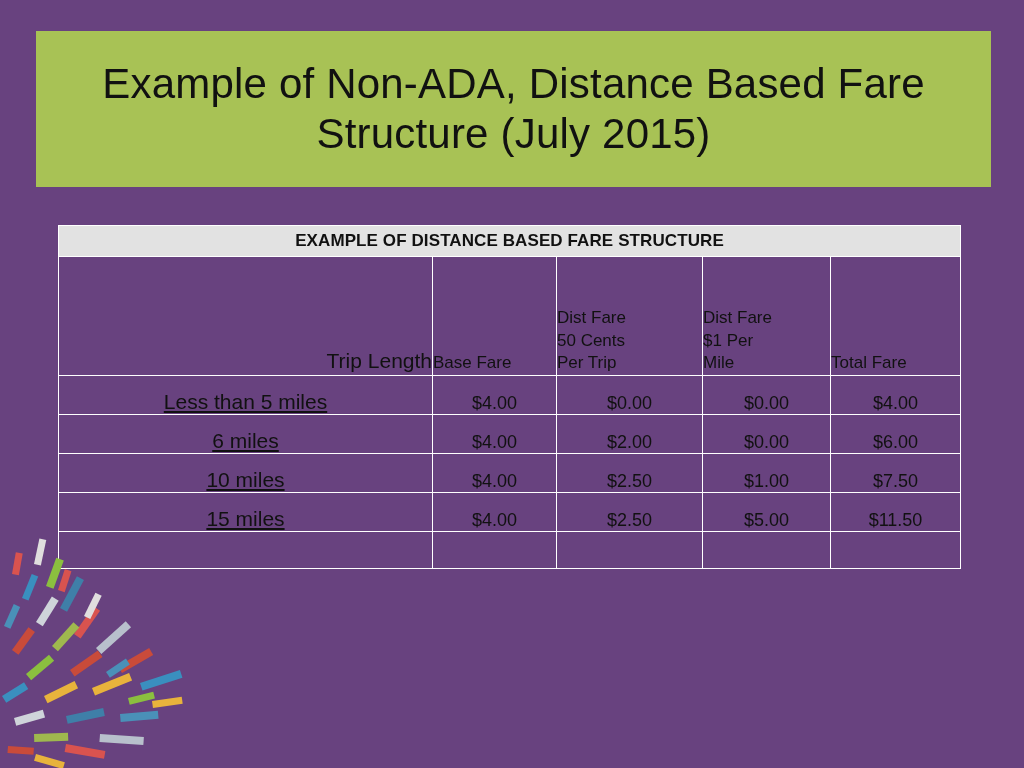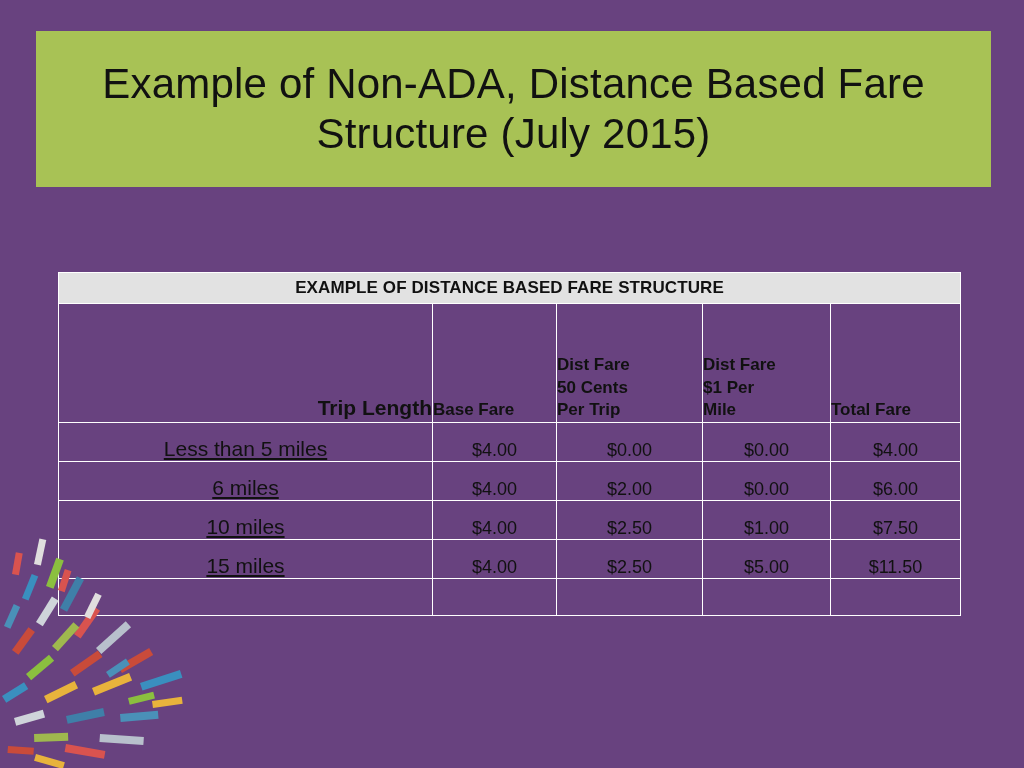--- a/index.html
+++ b/index.html
@@ -47,41 +47,40 @@
     position: absolute;
     left: 58px;
     top: 225px;
     width: 902px;
   }
   table.fare {
     border-collapse: collapse;
     width: 902px;
     table-layout: fixed;
     background: transparent;
-    margin-top: 47px;
   }
   table.fare td, table.fare th {
     border: 1px solid #ffffff;
     padding: 0;
     color: #111111;
     vertical-align: bottom;
     background: transparent;
   }
   .hdr-banner {
     background: #e2e2e2 !important;
     text-align: center;
     font-size: 17px;
     font-weight: bold;
     height: 30px;
     vertical-align: middle !important;
     letter-spacing: 0.1px;
   }
   .col-head {
     font-size: 17px;
-    font-weight: bold;
+    font-weight: normal;
     text-align: left;
     padding: 4px 4px 6px 4px;
     line-height: 1.33;
     height: 118px;
   }
   .col-head.big {
     font-size: 21px;
     padding-left: 8px;
     text-align: right;
   }

